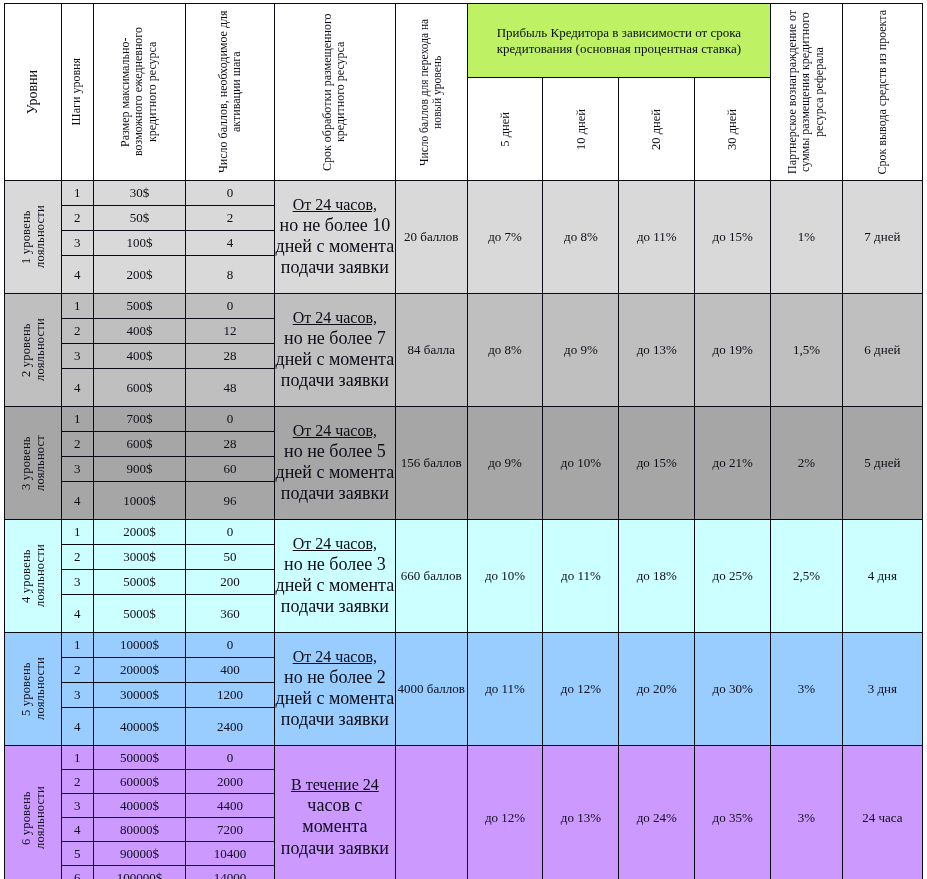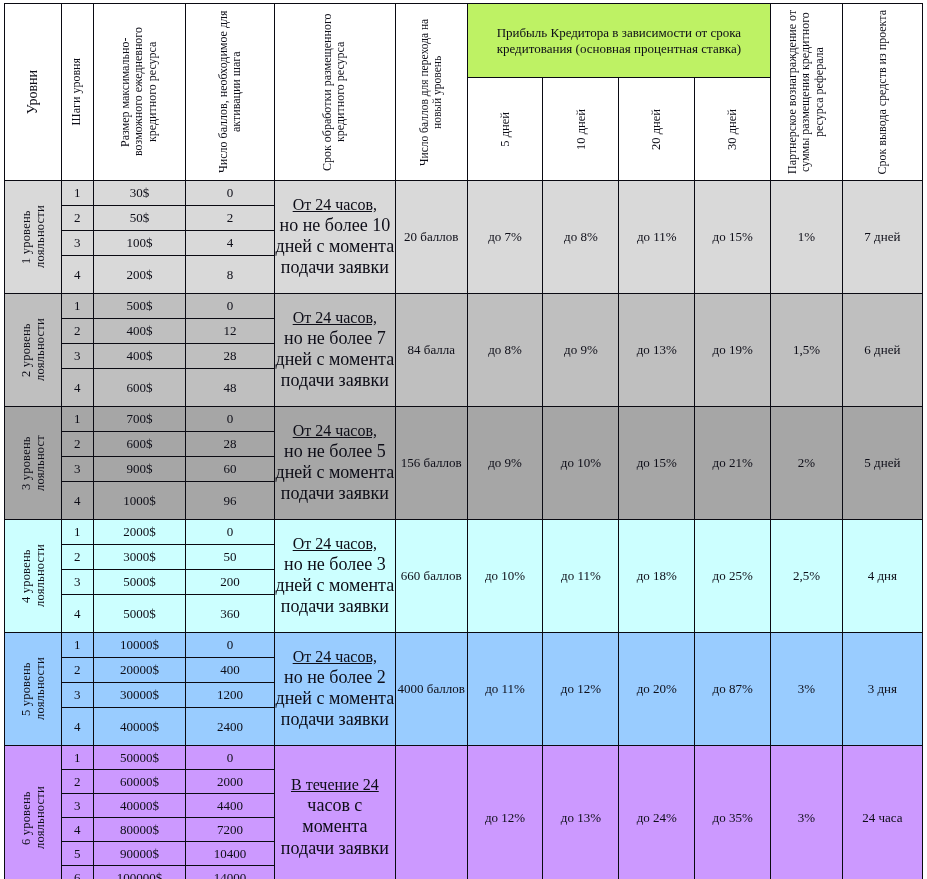--- a/index.html
+++ b/index.html
@@ -314,21 +314,21 @@
         <td class="amount band5">10000$</td>
         <td class="points band5">0</td>
         <td class="term band5" rowspan="4">
           <div class="t1">От 24 часов,</div>
           <div class="t2">но не более 2 дней с момента подачи заявки</div>
         </td>
         <td class="newlevel band5" rowspan="4">4000 баллов</td>
         <td class="rate band5" rowspan="4">до 11%</td>
         <td class="rate band5" rowspan="4">до 12%</td>
         <td class="rate band5" rowspan="4">до 20%</td>
-        <td class="rate band5" rowspan="4">до 87%</td>
+        <td class="rate band5" rowspan="4">до 30%</td>
         <td class="partner band5" rowspan="4">3%</td>
         <td class="withdraw band5" rowspan="4">3 дня</td>
       </tr>
       <tr class="band5 r-h">
         <td class="step-no band5">2</td>
         <td class="amount band5">20000$</td>
         <td class="points band5">400</td>
       </tr>
       <tr class="band5 r-h">
         <td class="step-no band5">3</td>

